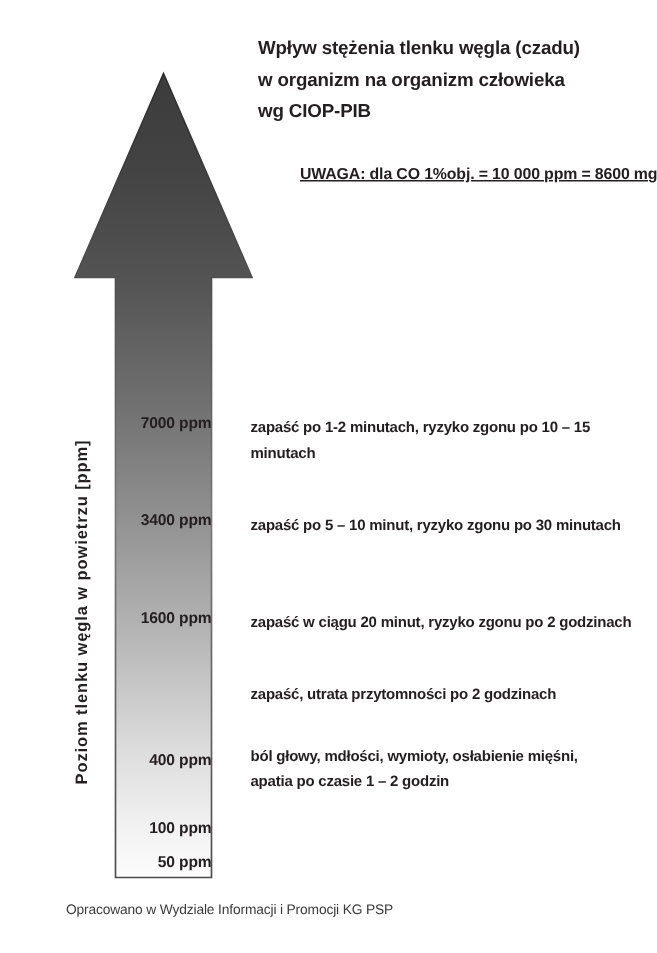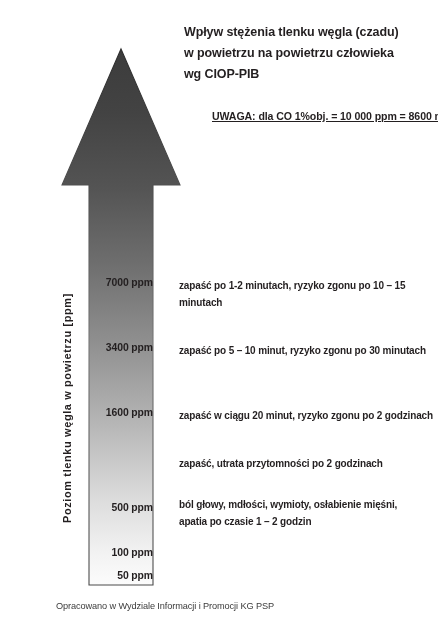--- a/index.html
+++ b/index.html
@@ -10,21 +10,21 @@
     width: 438px;
     height: 635px;
     background: #ffffff;
     font-family: "Liberation Sans", sans-serif;
     color: #231f20;
     overflow: hidden;
     position: relative;
   }
   #page {
     position: absolute;
-    left: 16px; top: 0;
+    left: 4px; top: 0;
     width: 388px;
     height: 635px;
   }
 
   
   .title-block {
     position: absolute;
     left: 168px;
     top: 22px;
     width: 262px;
@@ -115,21 +115,21 @@
     white-space: nowrap;
   }
 </style>
 </head>
 <body>
 
 <div id="page">
 
   <div class="title-block">
     <div class="title-line">Wpływ stężenia tlenku węgla (czadu)</div>
-    <div class="title-line">w powietrzu na powietrzu człowieka</div>
+    <div class="title-line">w organizm na organizm człowieka</div>
     <div class="title-line">wg CIOP-PIB</div>
   </div>
 
   <div class="note-line">UWAGA: dla CO 1%obj. = 10 000 ppm = 8600 mg/m3</div>
 
   <div class="axis-label">Poziom  tlenku  węgla  w  powietrzu  [ppm]</div>
 
   <div class="arrow-wrap">
     <svg class="arrow-svg" width="130" height="545" viewBox="0 0 130 545">
       <defs>
@@ -150,21 +150,21 @@
           <stop offset="100%" stop-color="#4a4a4a"></stop>
         </linearGradient>
       </defs>
       <polygon points="65,5 124,141 97,141 97,541 33,541 33,141 6,141" fill="url(#arrowGrad)" stroke="url(#arrowStroke)" stroke-width="1.1" stroke-linejoin="miter"></polygon>
     </svg>
   </div>
 
   <div class="ppm-label" style="top:277px">7000 ppm</div>
   <div class="ppm-label" style="top:342px">3400 ppm</div>
   <div class="ppm-label" style="top:407px">1600 ppm</div>
-  <div class="ppm-label" style="top:502px">500 ppm</div>
+  <div class="ppm-label" style="top:502px">400 ppm</div>
   <div class="ppm-label" style="top:547px">100 ppm</div>
   <div class="ppm-label" style="top:570px">50 ppm</div>
 
 
   <div class="desc" style="top:277px">
     <div>zapaść po 1-2 minutach, ryzyko zgonu po 10 – 15</div>
     <div>minutach</div>
   </div>
 
   <div class="desc" style="top:342px">

